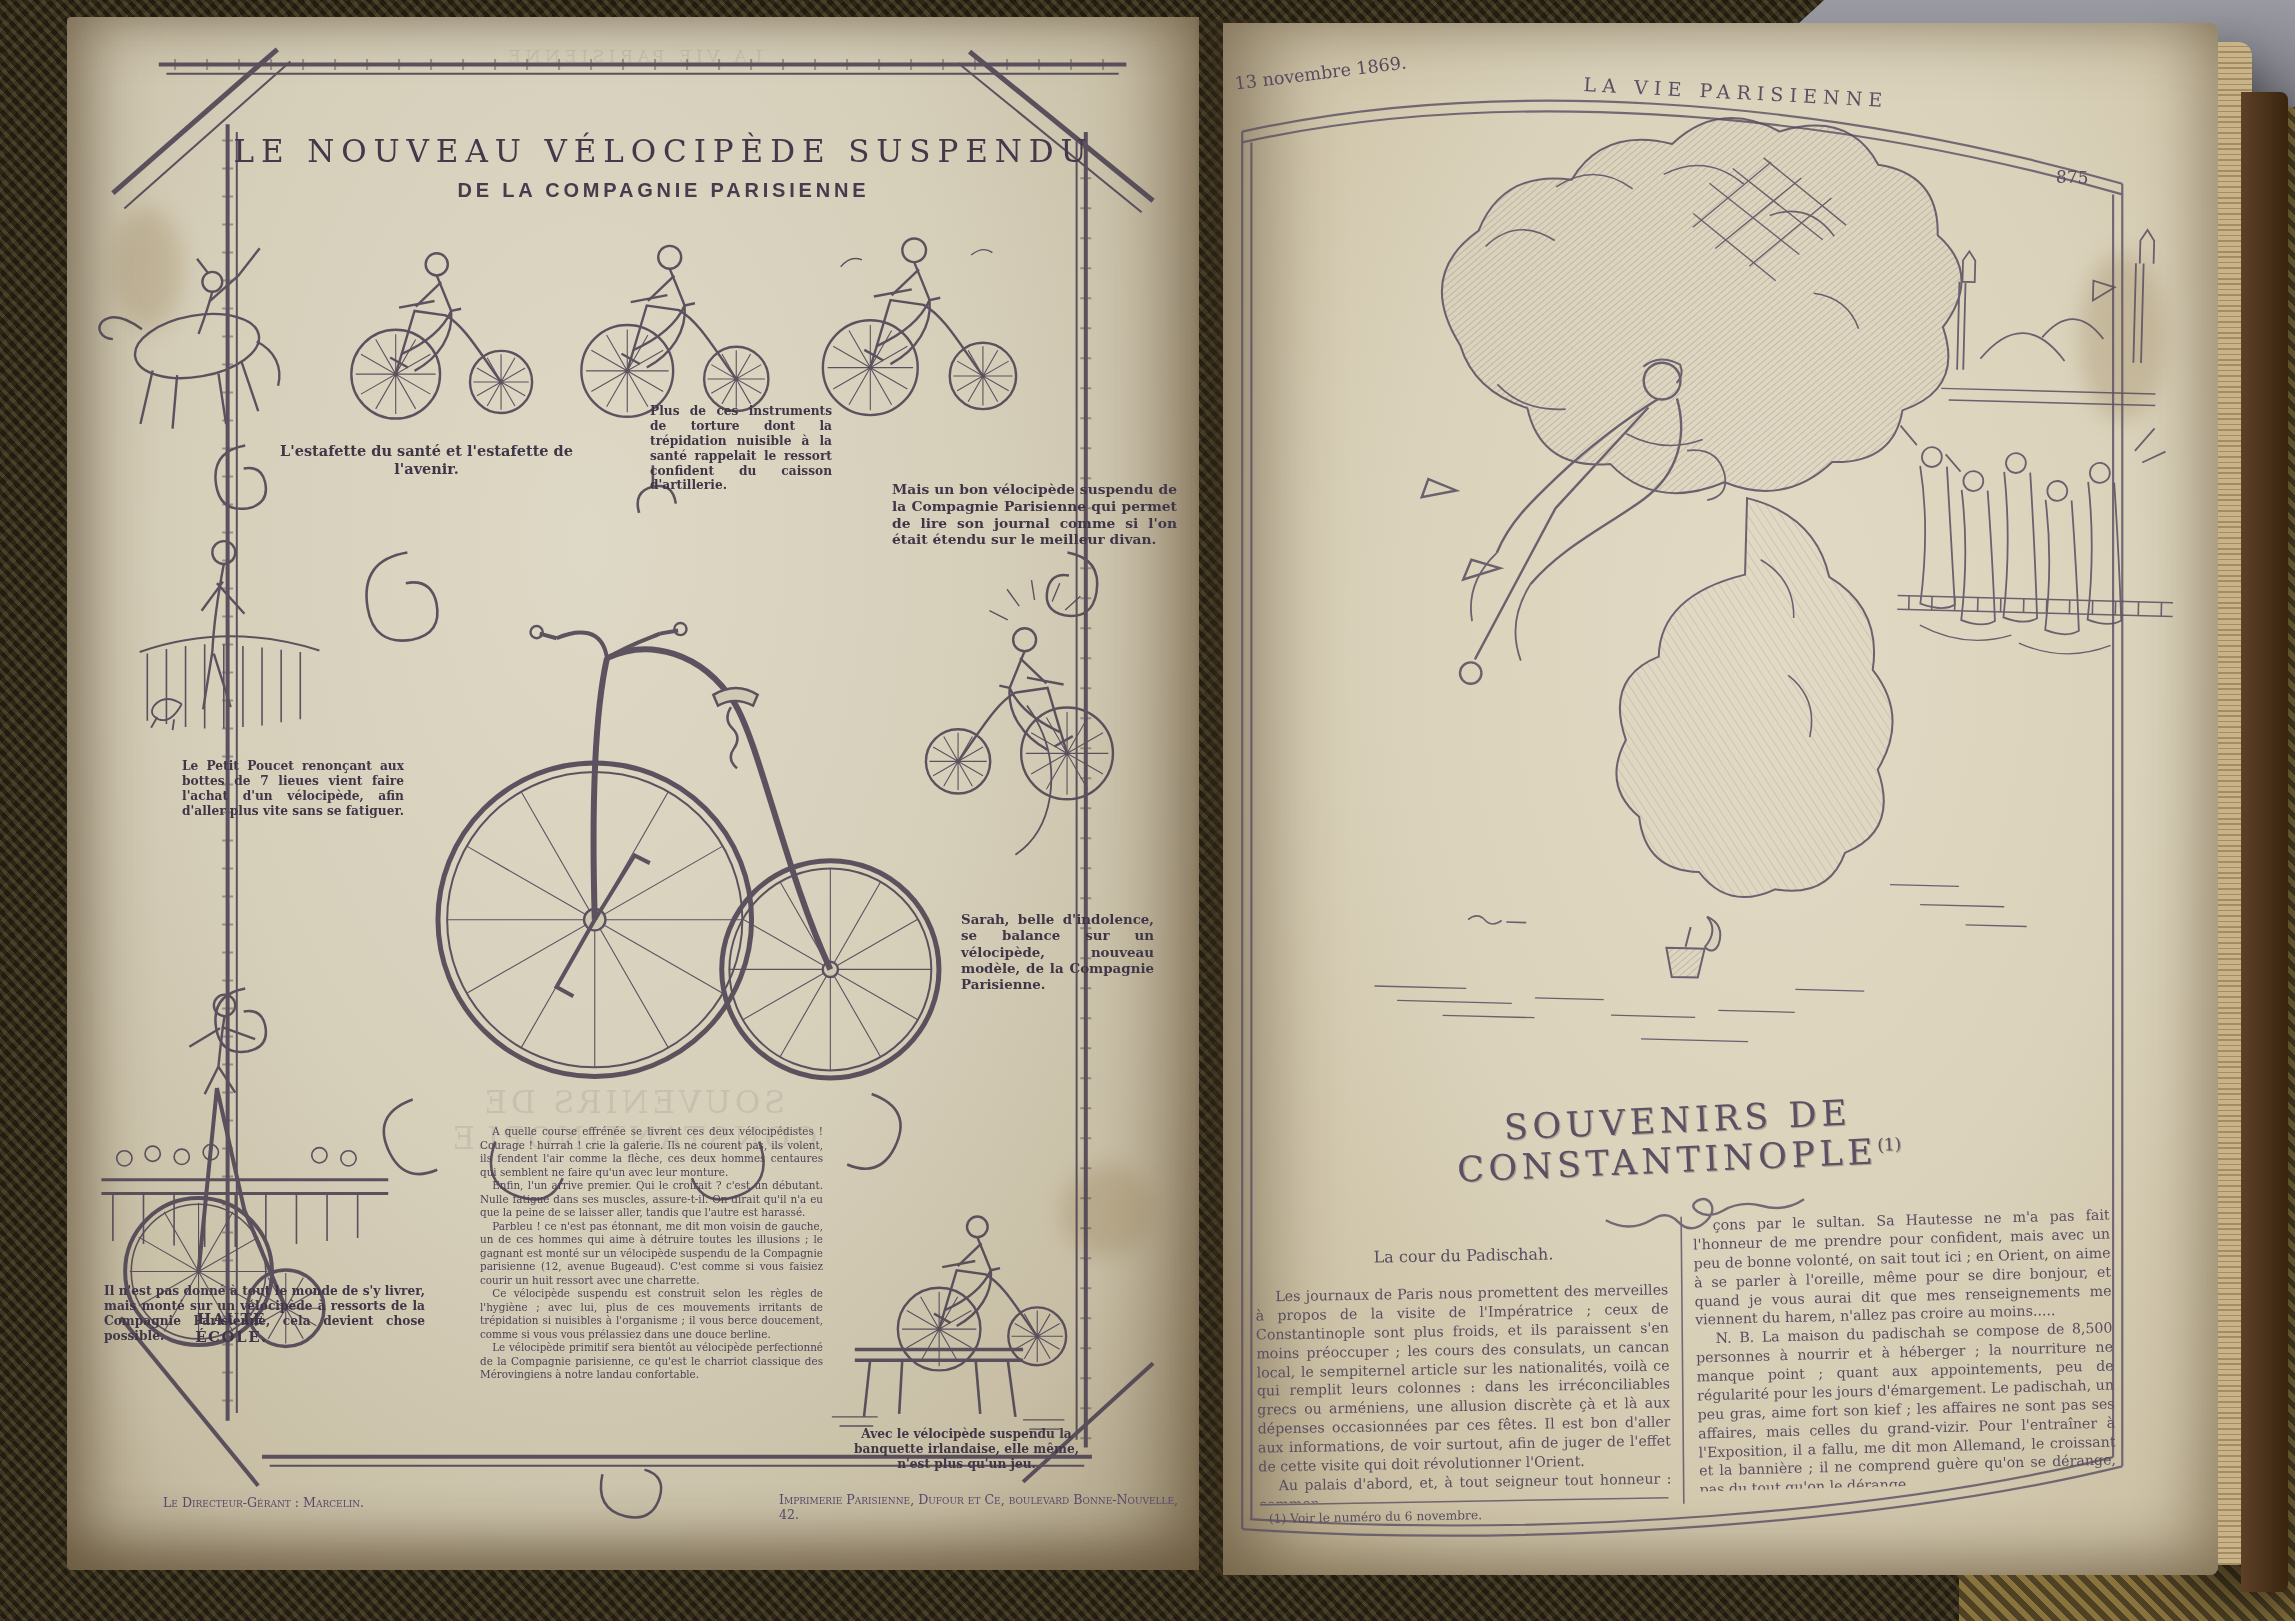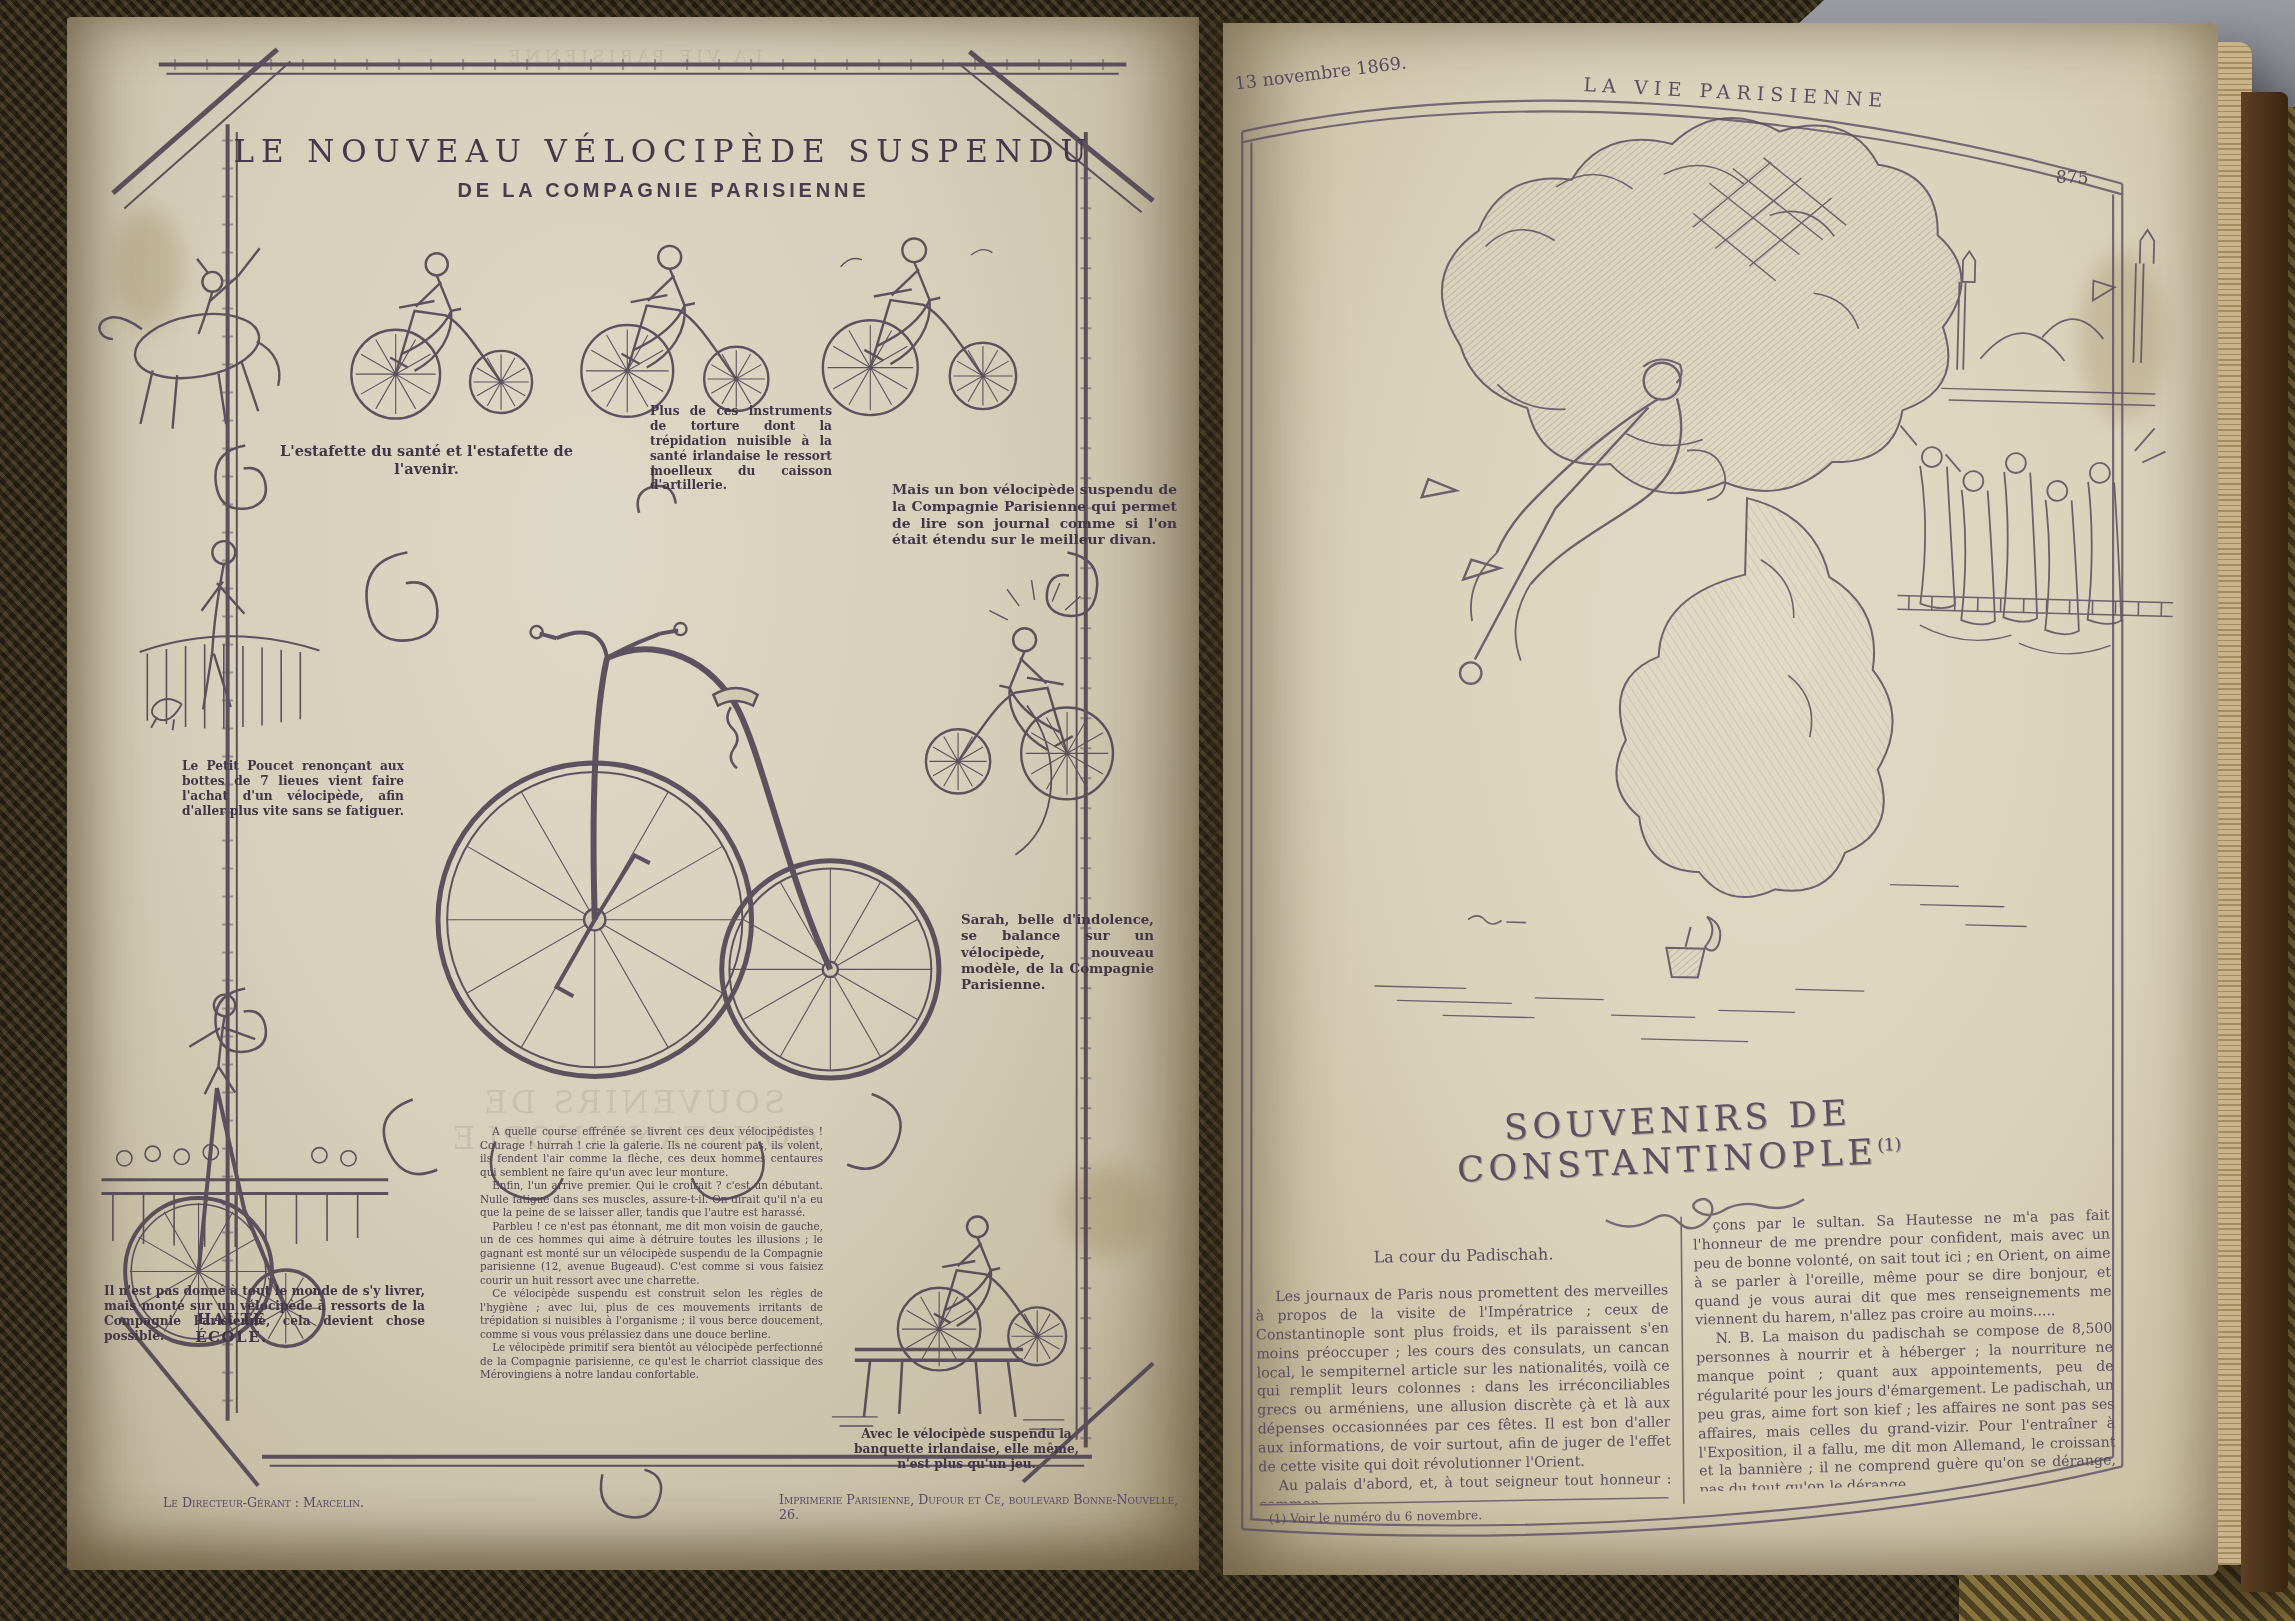--- a/index.html
+++ b/index.html
@@ -267,38 +267,38 @@
         <path d="M748,648 q-8,-28 18,-34 q26,-6 30,22 M766,614 v-28"></path>
         <path d="M560,1470 q-20,55 30,72 q42,14 58,-24"></path>
         <path d="M905,1470 q20,55 -30,72 q-42,14 -58,-24"></path>
       </g>
     </svg>
 
     <div class="lp-title">LE NOUVEAU VÉLOCIPÈDE SUSPENDU</div>
     <div class="lp-subtitle">DE LA COMPAGNIE PARISIENNE</div>
 
     <div class="caption" style="left:199px;top:425px;width:321px;font-size:14.5px;">L'estafette du santé et l'estafette de l'avenir.</div>
-    <div class="caption small" style="left:583px;top:387px;width:182px;">Plus de ces instruments de torture dont la trépidation nuisible à la santé irlandaise le ressort moelleux du caisson d'artillerie.</div>
+    <div class="caption small" style="left:583px;top:387px;width:182px;">Plus de ces instruments de torture dont la trépidation nuisible à la santé rappelait le ressort confident du caisson d'artillerie.</div>
     <div class="caption" style="left:825px;top:464px;width:285px;text-align:justify;">Mais un bon vélocipède suspendu de la Compagnie Parisienne qui permet de lire son journal comme si l'on était étendu sur le meilleur divan.</div>
     <div class="caption small" style="left:115px;top:742px;width:222px;">Le Petit Poucet renonçant aux bottes de 7 lieues vient faire l'achat d'un vélocipède, afin d'aller plus vite sans se fatiguer.</div>
     <div class="caption" style="left:894px;top:894px;width:193px;font-size:13.4px;text-align:justify;">Sarah, belle d'indolence, se balance sur un vélocipède, nouveau modèle, de la Compagnie Parisienne.</div>
     <div class="caption" style="left:115px;top:1293px;width:99px;font-size:15px;letter-spacing:1.5px;">HAUTE ÉCOLE.</div>
     <div class="caption small" style="left:37px;top:1267px;width:321px;">Il n'est pas donné à tout le monde de s'y livrer, mais monté sur un vélocipède à ressorts de la Compagnie Parisienne, cela devient chose possible.</div>
     <div class="caption small" style="left:773px;top:1410px;width:253px;text-align:center;">Avec le vélocipède suspendu la banquette irlandaise, elle même, n'est plus qu'un jeu.</div>
 
     <div class="lp-article">
       <p>A quelle course effrénée se livrent ces deux vélocipédistes ! Courage ! hurrah ! crie la galerie. Ils ne courent pas, ils volent, ils fendent l'air comme la flèche, ces deux hommes centaures qui semblent ne faire qu'un avec leur monture.</p>
       <p>Enfin, l'un arrive premier. Qui le croirait ? c'est un débutant. Nulle fatigue dans ses muscles, assure-t-il. On dirait qu'il n'a eu que la peine de se laisser aller, tandis que l'autre est harassé.</p>
       <p>Parbleu ! ce n'est pas étonnant, me dit mon voisin de gauche, un de ces hommes qui aime à détruire toutes les illusions ; le gagnant est monté sur un vélocipède suspendu de la Compagnie parisienne (12, avenue Bugeaud). C'est comme si vous faisiez courir un huit ressort avec une charrette.</p>
       <p>Ce vélocipède suspendu est construit selon les règles de l'hygiène ; avec lui, plus de ces mouvements irritants de trépidation si nuisibles à l'organisme ; il vous berce doucement, comme si vous vous prélassiez dans une douce berline.</p>
       <p>Le vélocipède primitif sera bientôt au vélocipède perfectionné de la Compagnie parisienne, ce qu'est le charriot classique des Mérovingiens à notre landau confortable.</p>
     </div>
 
     <div class="lp-footer-left">Le Directeur-Gérant : Marcelin.</div>
-    <div class="lp-footer-right">Imprimerie Parisienne, Dufour et Ce, boulevard Bonne-Nouvelle, 26.</div>
+    <div class="lp-footer-right">Imprimerie Parisienne, Dufour et Ce, boulevard Bonne-Nouvelle, 42.</div>
   </div>
 
   <div class="gutter"></div>
 
   <div class="page right-page">
     <div class="stain" style="left:857px;top:230px;width:84px;height:168px;"></div>
 
     <div class="rp-date">13 novembre 1869.</div>
     <div class="rp-masthead">LA VIE PARISIENNE</div>
     <div class="rp-pagenum">875</div>

